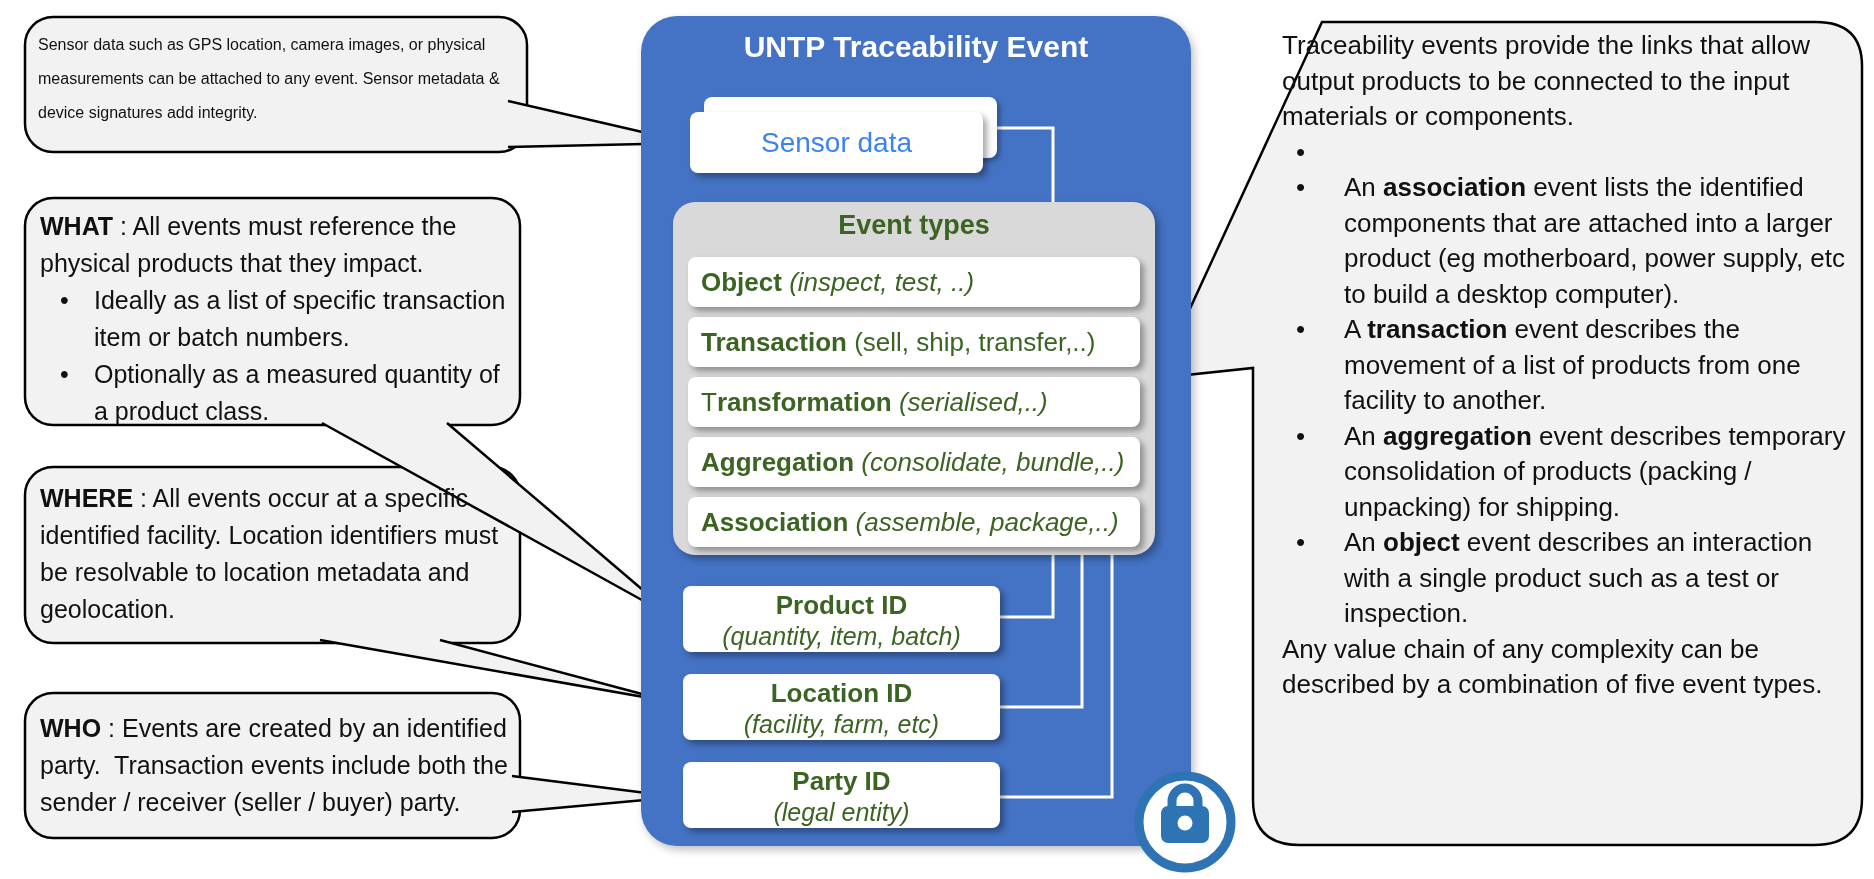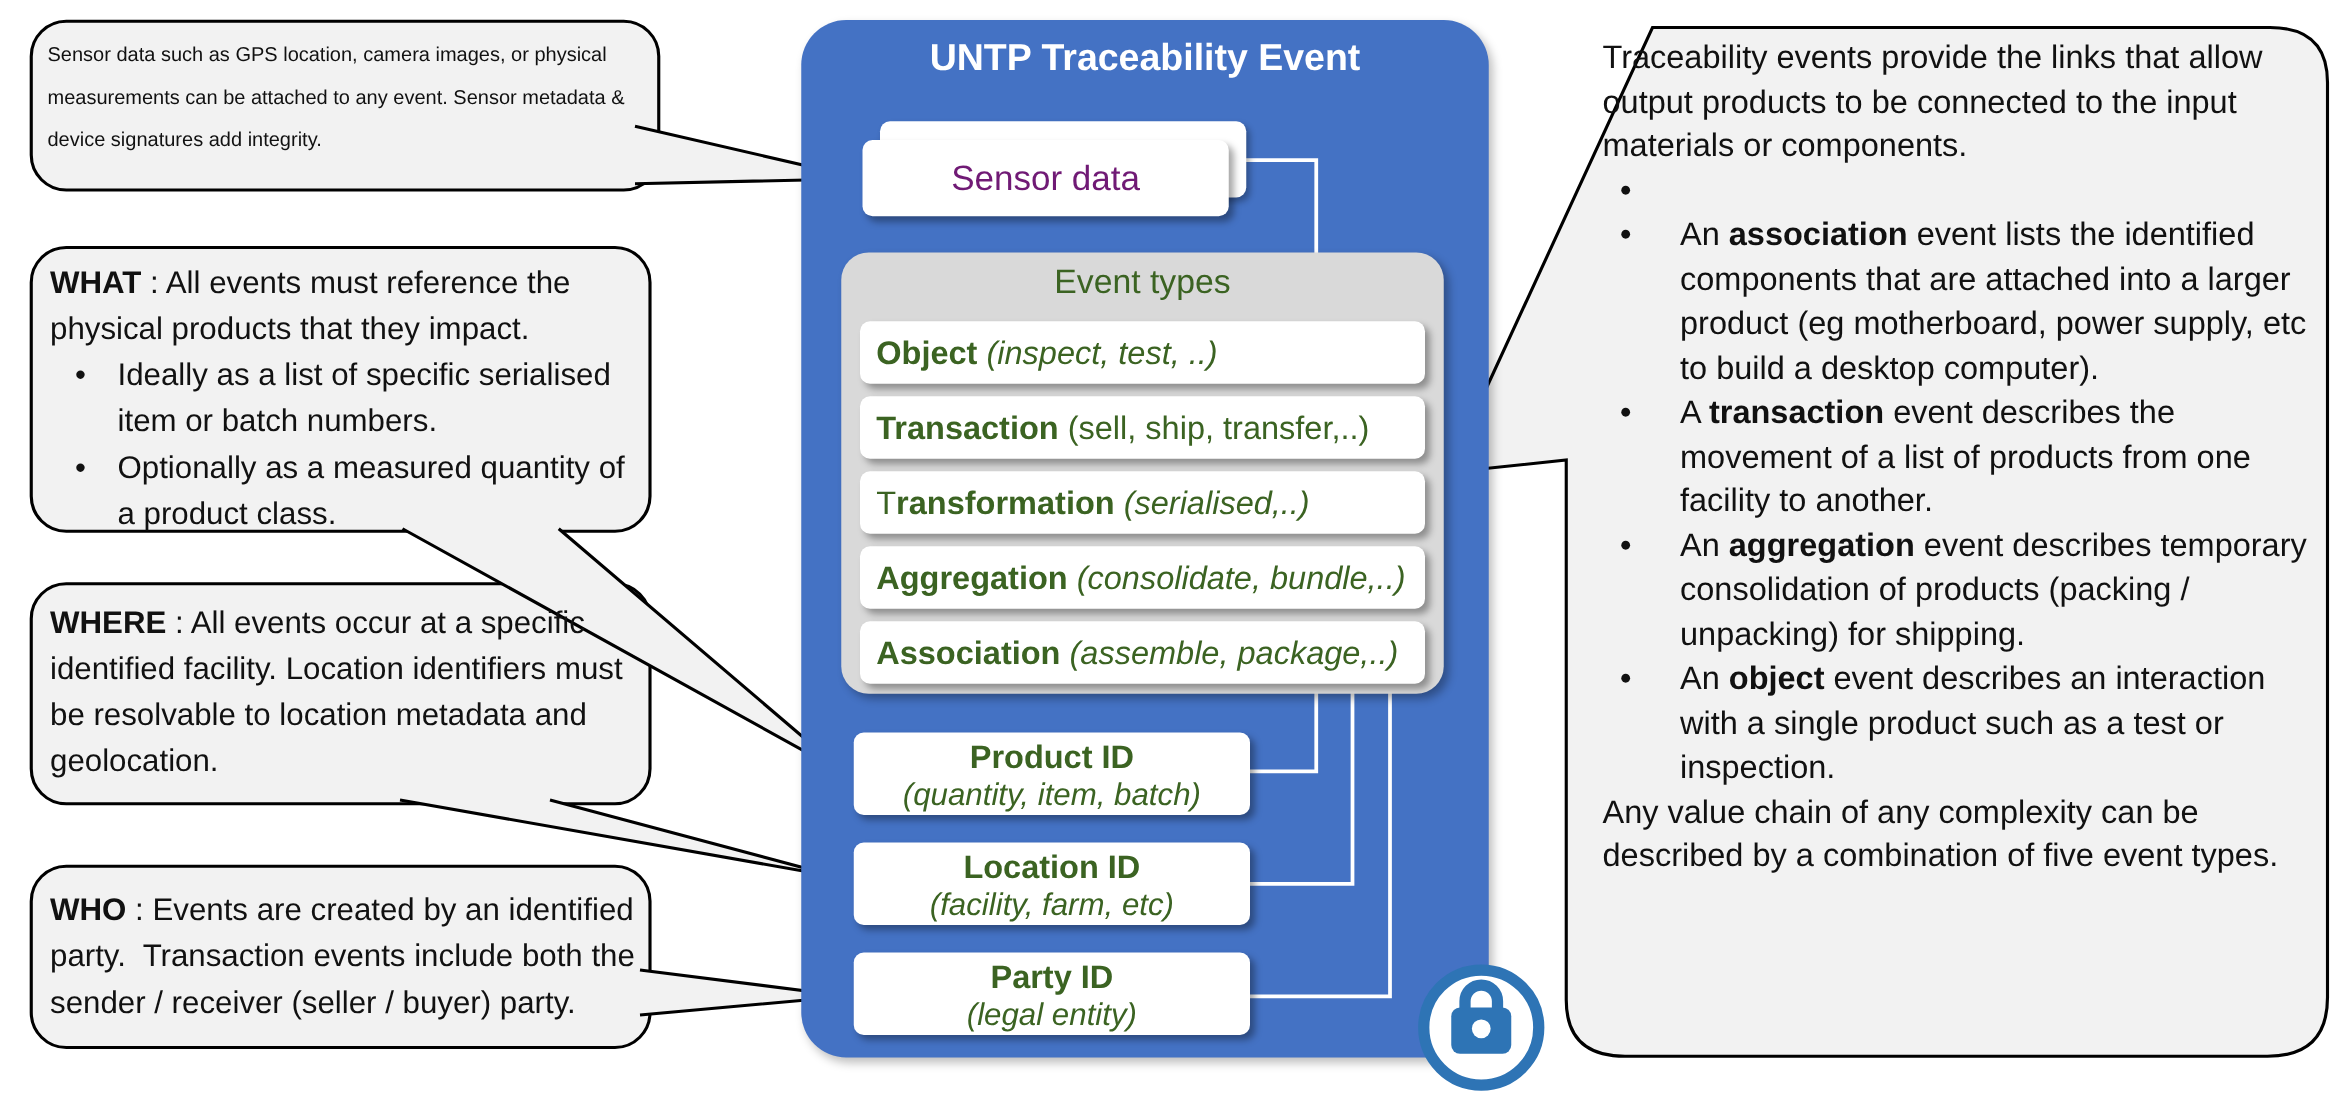--- a/index.html
+++ b/index.html
@@ -27,27 +27,27 @@
   .panel-title{position:absolute;left:641px;top:30px;width:550px;text-align:center;
                color:#fff;font-size:30px;font-weight:bold;z-index:4;}
 
   .white-card{position:absolute;background:#fff;border-radius:8px;z-index:5;
               box-shadow:4px 4px 6px rgba(0,0,0,.35);}
   .sensor-back{position:absolute;left:704px;top:97px;width:293px;height:61px;
                background:#fff;border-radius:8px;z-index:4;
                box-shadow:3px 3px 5px rgba(0,0,0,.3);}
   .sensor-box{left:690px;top:112px;width:293px;height:61px;
               display:flex;align-items:center;justify-content:center;
-              color:#701a75;font-size:28px;}
+              color:#3b82f6;font-size:28px;}
 
   .gray-panel{position:absolute;left:673px;top:202px;width:482px;height:353px;
               background:#D9D9D9;border-radius:22px;z-index:4;
               box-shadow:4px 4px 7px rgba(0,0,0,.3);}
   .et-header{position:absolute;left:673px;top:210px;width:482px;text-align:center;
-             color:#3B6322;font-size:27px;font-weight:normal;z-index:5;}
+             color:#3B6322;font-size:27px;font-weight:bold;z-index:5;}
   .et-row{left:688px;width:452px;height:50px;line-height:50px;
           padding-left:13px;box-sizing:border-box;
           color:#3B6322;font-size:26px;white-space:nowrap;overflow:hidden;}
   .et-row .nm{font-weight:bold;}
   .et-row .dt-i{font-style:italic;}
 
   .id-box{left:683px;width:317px;height:66px;text-align:center;
           color:#3B6322;padding-top:3px;box-sizing:border-box;}
   .id-box .nm{display:block;font-weight:bold;font-size:26px;line-height:32px;}
   .id-box .dt{display:block;font-style:italic;font-size:25px;line-height:30px;}
@@ -128,21 +128,21 @@
   <rect x="1161" y="806" width="48" height="37" rx="7" fill="#2E74B5"></rect>
   <circle cx="1185" cy="823" r="7.5" fill="#fff"></circle>
 </svg>
 
 <div class="bubble-text bt-s" style="left:38px;top:28px;width:480px;">Sensor data such as GPS location, camera images, or physical measurements can be attached to any event. Sensor metadata &amp; device signatures add integrity.</div>
 
 <div class="bubble-text bt-m" style="left:40px;top:208px;width:468px;">
   <div><span class="kw">WHAT</span><span> : </span><span>All events must reference the physical products that they impact.</span></div>
   <div class="brow">
     <span class="bdot">•</span>
-    <div class="btxt">Ideally as a list of specific serialised item or batch numbers.</div>
+    <div class="btxt">Ideally as a list of specific transaction item or batch numbers.</div>
   </div>
   <div class="brow">
     <span class="bdot">•</span>
     <div class="btxt">Optionally as a measured quantity of a product class.</div>
   </div>
 </div>
 
 <div class="bubble-text bt-m" style="left:40px;top:480px;width:468px;">
   <span class="kw">WHERE</span><span> : </span><span>All events occur at a specific identified facility. Location identifiers must be resolvable to location metadata and geolocation.</span>
 </div>

